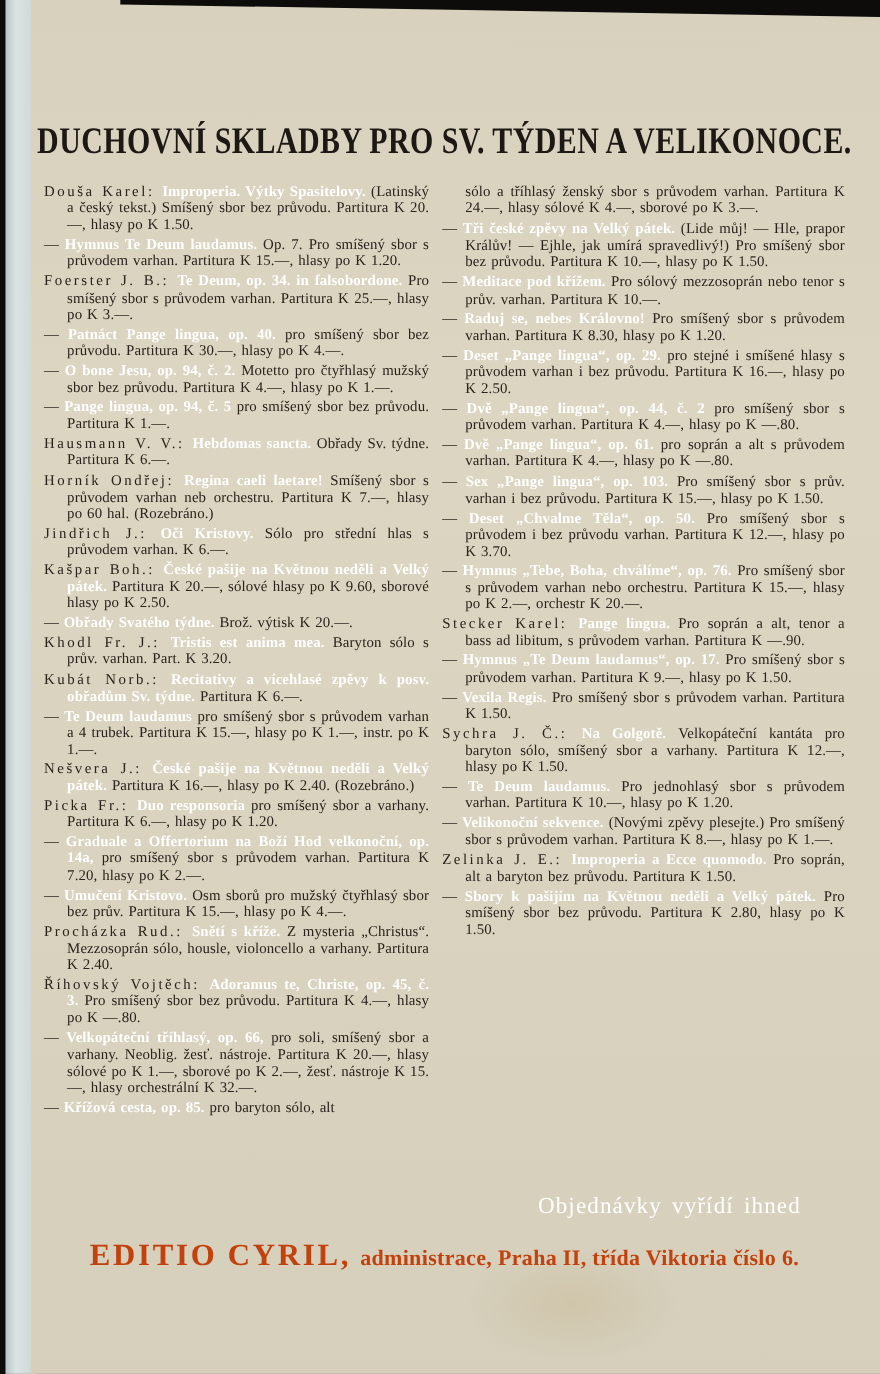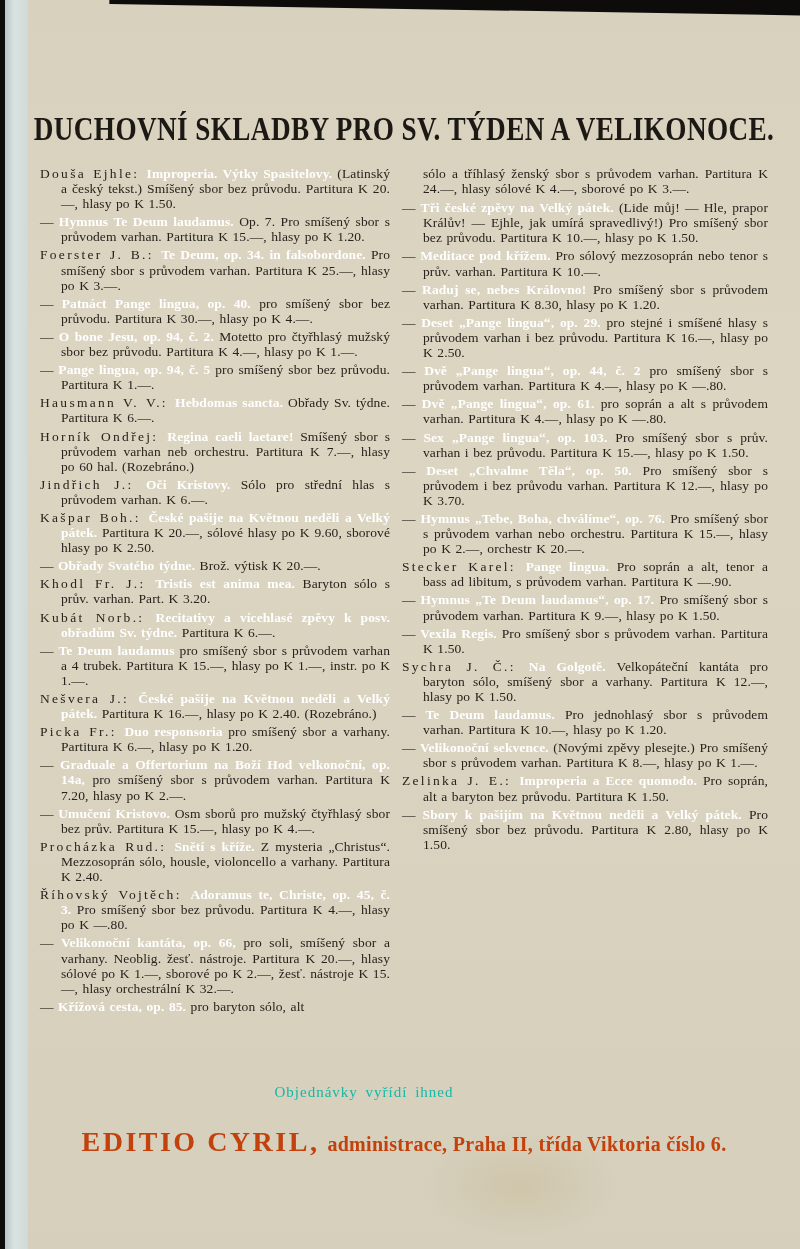--- a/index.html
+++ b/index.html
@@ -54,23 +54,23 @@
   .col{font-size:13.5px;line-height:15.1px;text-align:justify;letter-spacing:0.1px;word-spacing:1px;}
   .col-left{width:350px;}
   .col-right{width:366px;}
   .entry{padding-left:21px;text-indent:-21px;margin-bottom:3px;}
   .entry.cont{text-indent:0;margin-bottom:4px;}
   .entry .author{letter-spacing:2.3px;}
   .entry .title-b{font-weight:bold;color:#ffffff;}
   .entry .dash{letter-spacing:0;}
   .order-note{
     position:absolute;top:1060px;left:0;width:728px;
-    text-align:center;
-    font-size:15px;letter-spacing:1px;word-spacing:3px;
-    color:#14b8a6;
+    text-align:right;
+    font-size:21px;letter-spacing:1px;word-spacing:3px;
+    color:#ffffff;
     transform:translateX(-40px);
   }
   .publisher{
     position:absolute;top:1102px;left:0;width:728px;
     text-align:center;white-space:nowrap;
     color:#c2410c;
   }
   .publisher .pub-name{font-size:28px;font-weight:bold;letter-spacing:2.5px;}
   .publisher .pub-rest{font-size:20px;font-weight:bold;letter-spacing:0.3px;margin-left:4px;}
 </style>
@@ -80,41 +80,41 @@
 <div class="edge-strip"></div>
 <div class="paper"></div>
 <div class="stain"></div>
 <div class="scan-top"></div>
 
 <div class="content">
   <div class="title">DUCHOVNÍ SKLADBY PRO SV. TÝDEN A VELIKONOCE.</div>
 
   <div class="columns">
     <div class="col col-left" id="left-col">
-        <div class="entry"><span class="author">Douša Ejhle: </span><span class="title-b">Improperia. Výtky Spasitelovy. </span><span class="rest">(Latinský a český tekst.) Smíšený sbor bez průvodu. Partitura K 20.—, hlasy po K 1.50.</span></div>
+        <div class="entry"><span class="author">Douša Karel: </span><span class="title-b">Improperia. Výtky Spasitelovy. </span><span class="rest">(Latinský a český tekst.) Smíšený sbor bez průvodu. Partitura K 20.—, hlasy po K 1.50.</span></div>
         <div class="entry"><span class="dash">— </span><span class="title-b">Hymnus Te Deum laudamus. </span><span class="rest">Op. 7. Pro smíšený sbor s průvodem varhan. Partitura K 15.—, hlasy po K 1.20.</span></div>
         <div class="entry"><span class="author">Foerster J. B.: </span><span class="title-b">Te Deum, op. 34. in falsobordone. </span><span class="rest">Pro smíšený sbor s průvodem varhan. Partitura K 25.—, hlasy po K 3.—.</span></div>
         <div class="entry"><span class="dash">— </span><span class="title-b">Patnáct Pange lingua, op. 40. </span><span class="rest">pro smíšený sbor bez průvodu. Partitura K 30.—, hlasy po K 4.—.</span></div>
         <div class="entry"><span class="dash">— </span><span class="title-b">O bone Jesu, op. 94, č. 2. </span><span class="rest">Motetto pro čtyřhlasý mužský sbor bez průvodu. Partitura K 4.—, hlasy po K 1.—.</span></div>
         <div class="entry"><span class="dash">— </span><span class="title-b">Pange lingua, op. 94, č. 5 </span><span class="rest">pro smíšený sbor bez průvodu. Partitura K 1.—.</span></div>
         <div class="entry"><span class="author">Hausmann V. V.: </span><span class="title-b">Hebdomas sancta. </span><span class="rest">Obřady Sv. týdne. Partitura K 6.—.</span></div>
         <div class="entry"><span class="author">Horník Ondřej: </span><span class="title-b">Regina caeli laetare! </span><span class="rest">Smíšený sbor s průvodem varhan neb orchestru. Partitura K 7.—, hlasy po 60 hal. (Rozebráno.)</span></div>
         <div class="entry"><span class="author">Jindřich J.: </span><span class="title-b">Oči Kristovy. </span><span class="rest">Sólo pro střední hlas s průvodem varhan. K 6.—.</span></div>
         <div class="entry"><span class="author">Kašpar Boh.: </span><span class="title-b">České pašije na Květnou neděli a Velký pátek. </span><span class="rest">Partitura K 20.—, sólové hlasy po K 9.60, sborové hlasy po K 2.50.</span></div>
         <div class="entry"><span class="dash">— </span><span class="title-b">Obřady Svatého týdne. </span><span class="rest">Brož. výtisk K 20.—.</span></div>
         <div class="entry"><span class="author">Khodl Fr. J.: </span><span class="title-b">Tristis est anima mea. </span><span class="rest">Baryton sólo s prův. varhan. Part. K 3.20.</span></div>
         <div class="entry"><span class="author">Kubát Norb.: </span><span class="title-b">Recitativy a vícehlasé zpěvy k posv. obřadům Sv. týdne. </span><span class="rest">Partitura K 6.—.</span></div>
         <div class="entry"><span class="dash">— </span><span class="title-b">Te Deum laudamus </span><span class="rest">pro smíšený sbor s průvodem varhan a 4 trubek. Partitura K 15.—, hlasy po K 1.—, instr. po K 1.—.</span></div>
         <div class="entry"><span class="author">Nešvera J.: </span><span class="title-b">České pašije na Květnou neděli a Velký pátek. </span><span class="rest">Partitura K 16.—, hlasy po K 2.40. (Rozebráno.)</span></div>
         <div class="entry"><span class="author">Picka Fr.: </span><span class="title-b">Duo responsoria </span><span class="rest">pro smíšený sbor a varhany. Partitura K 6.—, hlasy po K 1.20.</span></div>
         <div class="entry"><span class="dash">— </span><span class="title-b">Graduale a Offertorium na Boží Hod velkonoční, op. 14a, </span><span class="rest">pro smíšený sbor s průvodem varhan. Partitura K 7.20, hlasy po K 2.—.</span></div>
         <div class="entry"><span class="dash">— </span><span class="title-b">Umučení Kristovo. </span><span class="rest">Osm sborů pro mužský čtyřhlasý sbor bez prův. Partitura K 15.—, hlasy po K 4.—.</span></div>
         <div class="entry"><span class="author">Procházka Rud.: </span><span class="title-b">Snětí s kříže. </span><span class="rest">Z mysteria „Christus“. Mezzosoprán sólo, housle, violoncello a varhany. Partitura K 2.40.</span></div>
         <div class="entry"><span class="author">Říhovský Vojtěch: </span><span class="title-b">Adoramus te, Christe, op. 45, č. 3. </span><span class="rest">Pro smíšený sbor bez průvodu. Partitura K 4.—, hlasy po K —.80.</span></div>
-        <div class="entry"><span class="dash">— </span><span class="title-b">Velikonoční kantáta, op. 66, </span><span class="rest">pro soli, smíšený sbor a varhany. Neoblig. žesť. nástroje. Partitura K 20.—, hlasy sólové po K 1.—, sborové po K 2.—, žesť. nástroje K 15.—, hlasy orchestrální K 32.—.</span></div>
+        <div class="entry"><span class="dash">— </span><span class="title-b">Velkopáteční tříhlasý, op. 66, </span><span class="rest">pro soli, smíšený sbor a varhany. Neoblig. žesť. nástroje. Partitura K 20.—, hlasy sólové po K 1.—, sborové po K 2.—, žesť. nástroje K 15.—, hlasy orchestrální K 32.—.</span></div>
         <div class="entry"><span class="dash">— </span><span class="title-b">Křížová cesta, op. 85. </span><span class="rest">pro baryton sólo, alt</span></div>
       </div>
     <div class="col col-right" id="right-col">
         <div class="entry cont"><span class="rest">sólo a tříhlasý ženský sbor s průvodem varhan. Partitura K 24.—, hlasy sólové K 4.—, sborové po K 3.—.</span></div>
         <div class="entry"><span class="dash">— </span><span class="title-b">Tři české zpěvy na Velký pátek. </span><span class="rest">(Lide můj! — Hle, prapor Králův! — Ejhle, jak umírá spravedlivý!) Pro smíšený sbor bez průvodu. Partitura K 10.—, hlasy po K 1.50.</span></div>
         <div class="entry"><span class="dash">— </span><span class="title-b">Meditace pod křížem. </span><span class="rest">Pro sólový mezzosoprán nebo tenor s prův. varhan. Partitura K 10.—.</span></div>
         <div class="entry"><span class="dash">— </span><span class="title-b">Raduj se, nebes Královno! </span><span class="rest">Pro smíšený sbor s průvodem varhan. Partitura K 8.30, hlasy po K 1.20.</span></div>
         <div class="entry"><span class="dash">— </span><span class="title-b">Deset „Pange lingua“, op. 29. </span><span class="rest">pro stejné i smíšené hlasy s průvodem varhan i bez průvodu. Partitura K 16.—, hlasy po K 2.50.</span></div>
         <div class="entry"><span class="dash">— </span><span class="title-b">Dvě „Pange lingua“, op. 44, č. 2 </span><span class="rest">pro smíšený sbor s průvodem varhan. Partitura K 4.—, hlasy po K —.80.</span></div>
         <div class="entry"><span class="dash">— </span><span class="title-b">Dvě „Pange lingua“, op. 61. </span><span class="rest">pro soprán a alt s průvodem varhan. Partitura K 4.—, hlasy po K —.80.</span></div>

